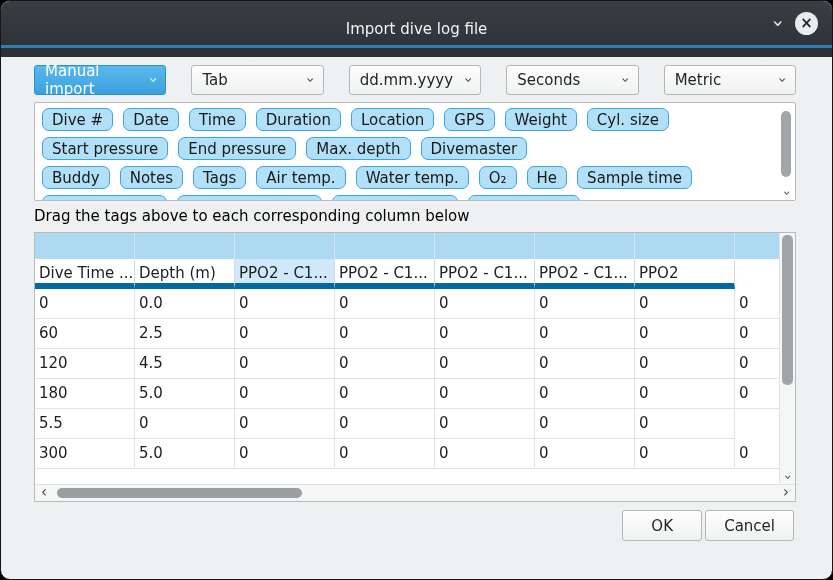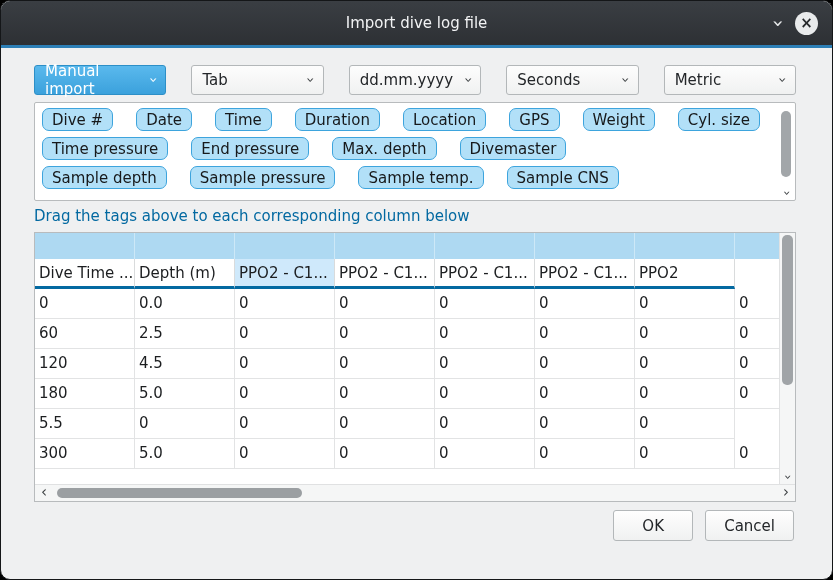--- a/index.html
+++ b/index.html
@@ -1,21 +1,21 @@
 <!DOCTYPE html>
 <html><head>
 <meta charset="utf-8">
 <style>
   * { margin:0; padding:0; box-sizing:border-box; }
   html,body { background:#000; font-family:"DejaVu Sans","Liberation Sans",sans-serif; }
   .window { position:relative; width:833px; height:580px; background:#eff0f1;
             border-radius:10px; overflow:hidden; border:1px solid #141618; }
 
   
-  .titlebar { position:absolute; top:0; left:0; right:0; height:44px;
+  .titlebar { position:absolute; top:0; left:0; right:0; height:56px;
               background:linear-gradient(#3a3e43,#2d3034);
               display:flex; align-items:center; justify-content:center; }
   .title { color:#f2f3f4; font-size:15px; }
   .tb-icons { position:absolute; right:14px; top:0; height:44px; display:flex; align-items:center; gap:12px; }
   .tb-chevron { color:#e8eaeb; font-size:19px; line-height:1; cursor:default; }
   .chev-down { display:inline-block; transform:rotate(90deg); }
   .tb-close { width:23px; height:23px; border-radius:50%; background:#e9ebec; color:#26292c;
               display:flex; align-items:center; justify-content:center;
               font-size:15px; font-weight:bold; line-height:1; }
   .accent { position:absolute; top:44px; left:0; right:0; height:3px; background:#2d7fb6; }
@@ -27,43 +27,43 @@
               padding:0 9px 0 10px; font-size:15px; color:#232629;
               background:linear-gradient(#fdfdfd,#f0f1f1); border:1px solid #b3b7b9; border-radius:3px; }
   .dropdown .dd-arrow { font-size:14px; color:#3a3e40; }
   .dropdown.primary { background:linear-gradient(#5ab9ed,#3ba1dc); border-color:#2d8fc7; color:#fff; }
   .dropdown.primary .dd-arrow { color:#fff; }
 
   
   .tagbox { position:absolute; top:101px; left:33px; width:762px; height:99px;
             background:#fff; border:1px solid #b8bbbd; border-radius:2px; overflow:hidden; }
   .tag-rows { padding:5px 7px; }
-  .tag-row { display:flex; gap:23px; margin-bottom:6px; }
+  .tag-row { display:flex; gap:10px; margin-bottom:6px; }
   .tag-pill { display:inline-flex; align-items:center; height:23px; padding:0 9px;
               font-size:15px; color:#17191b; background:#b2e0f8;
               border:1.5px solid #3da4dd; border-radius:7px; white-space:nowrap; }
   .sb-v { position:absolute; top:2px; right:2px; bottom:2px; width:13px; }
   .sb-v .sb-thumb { position:absolute; top:6px; left:1px; width:10px; height:66px;
                     background:#a2a6a9; border-radius:5px; }
   .sb-v .sb-down { position:absolute; bottom:0; left:0; width:13px; text-align:center;
                    font-size:13px; color:#3a3e40; line-height:10px; }
 
   
-  .hint { position:absolute; top:206px; left:33px; font-size:15px; color:#0369a1; }
+  .hint { position:absolute; top:206px; left:33px; font-size:15px; color:#000000; }
 
   
   .tableframe { position:absolute; top:231px; left:33px; width:762px; height:270px;
                 background:#fff; border:1px solid #b8bbbd; }
   .grid { position:absolute; left:0; top:0; right:16px; bottom:17px; overflow:hidden; }
   .dropzone-row { display:flex; height:26px; width:810px; }
   .dz-cell { width:100px; height:26px; background:#aed9f2; border-right:1px solid #cde8f7; }
   .header-row { display:flex; height:30px; width:810px; }
   .h-cell { width:100px; height:30px; padding-left:4px; line-height:29px; font-size:15px;
             color:#1c1e20; background:#fff; border-right:1px solid #d9dbdc;
-            border-bottom:3px solid #0369a1; white-space:nowrap; overflow:hidden; }
+            border-bottom:6px solid #0369a1; white-space:nowrap; overflow:hidden; }
   .h-cell.selected { background:#cfe9fb; }
   .t-row { display:flex; height:30px; width:810px; }
   .t-cell { width:100px; height:30px; padding-left:4px; line-height:29px; font-size:15px;
             color:#1c1e20; border-right:1px solid #e2e3e4; border-bottom:1px solid #e2e3e4;
             white-space:nowrap; overflow:hidden; }
 
   .vscroll { position:absolute; right:0; top:0; bottom:17px; width:16px;
              background:#f5f6f6; border-left:1px solid #e0e1e2; }
   .vscroll .sb-thumb { position:absolute; top:2px; left:2px; width:11px; height:150px;
                        background:#a0a4a7; border-radius:5px; }
@@ -71,21 +71,21 @@
                       font-size:13px; color:#3a3e40; line-height:12px; }
   .hscroll { position:absolute; left:0; right:0; bottom:0; height:17px;
              background:#f5f6f6; border-top:1px solid #e0e1e2; }
   .hs-left, .hs-right { position:absolute; top:0; height:16px; line-height:15px;
                         font-size:15px; color:#3a3e40; }
   .hs-left { left:6px; } .hs-right { right:6px; }
   .hs-thumb { position:absolute; left:22px; top:3px; width:245px; height:10px;
               background:#9b9fa2; border-radius:5px; }
 
   
-  .button-row { position:absolute; top:509px; right:38px; display:flex; gap:12px; }
+  .button-row { position:absolute; top:509px; right:38px; display:flex; gap:3px; }
   .btn { min-width:80px; height:31px; padding:0 18px; font-size:15px; color:#232629;
          font-family:inherit; background:linear-gradient(#fefefe,#f0f1f1);
          border:1px solid #b3b7b9; border-radius:3px; }
 </style>
 </head>
 <body>
 
 <div class="window">
 
   <div class="titlebar">
@@ -126,24 +126,34 @@
           <span class="tag-pill">Dive #</span>
           <span class="tag-pill">Date</span>
           <span class="tag-pill">Time</span>
           <span class="tag-pill">Duration</span>
           <span class="tag-pill">Location</span>
           <span class="tag-pill">GPS</span>
           <span class="tag-pill">Weight</span>
           <span class="tag-pill">Cyl. size</span>
         </div>
         <div class="tag-row">
-          <span class="tag-pill">Time pressure</span>
+          <span class="tag-pill">Start pressure</span>
           <span class="tag-pill">End pressure</span>
           <span class="tag-pill">Max. depth</span>
           <span class="tag-pill">Divemaster</span>
+        </div>
+        <div class="tag-row">
+          <span class="tag-pill">Buddy</span>
+          <span class="tag-pill">Notes</span>
+          <span class="tag-pill">Tags</span>
+          <span class="tag-pill">Air temp.</span>
+          <span class="tag-pill">Water temp.</span>
+          <span class="tag-pill">O₂</span>
+          <span class="tag-pill">He</span>
+          <span class="tag-pill">Sample time</span>
         </div>
         <div class="tag-row">
           <span class="tag-pill">Sample depth</span>
           <span class="tag-pill">Sample pressure</span>
           <span class="tag-pill">Sample temp.</span>
           <span class="tag-pill">Sample CNS</span>
         </div>
       </div>
     <div class="sb-v">
       <div class="sb-thumb"></div>

